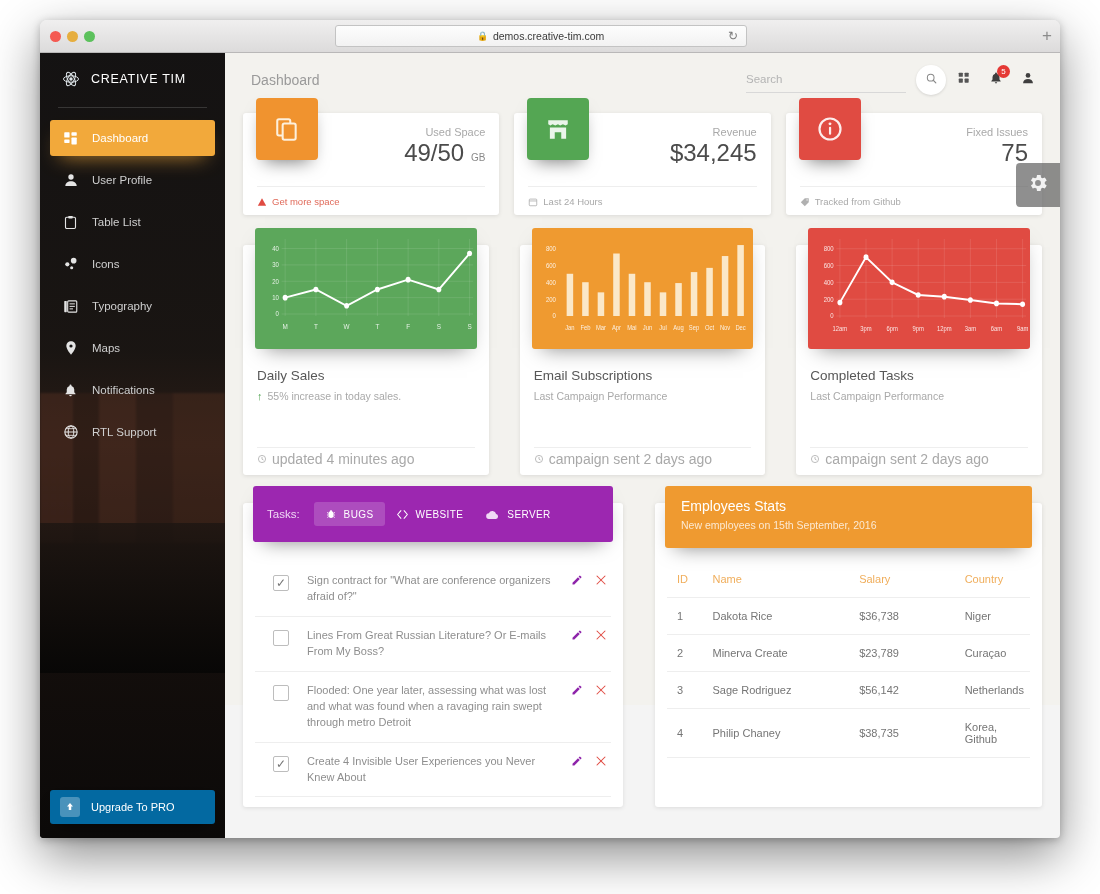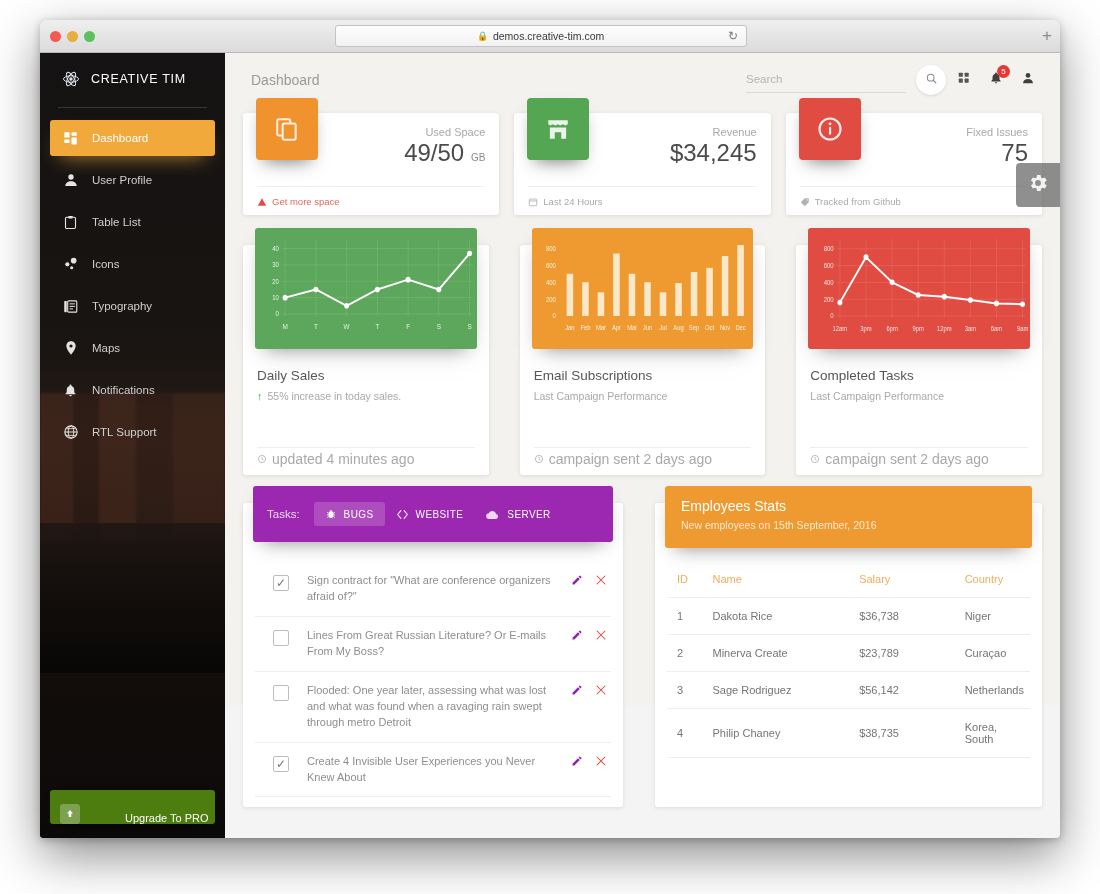--- a/index.html
+++ b/index.html
@@ -114,29 +114,28 @@
   .nav-item.active {
     background: #f2a93b;
     color: #fff;
     box-shadow: 0 10px 20px -10px rgba(242,169,59,0.8);
   }
   .nav-icon { width: 17px; height: 17px; margin-right: 13px; flex: 0 0 17px; display:flex; align-items:center; justify-content:center; }
   .nav-label { font-size: 11.5px; font-weight: 400; }
 
   .upgrade-wrap { position: absolute; left: 0; right: 0; bottom: 14px; padding: 0 10px; z-index: 3; }
   .upgrade-btn {
-    display: flex; align-items: flex-end;
+    display: flex; align-items: center;
     height: 34px;
-    background: #4d7c0f;
+    background: #0369a1;
     border-radius: 3px;
     color: #fff;
     padding: 0 0 0 10px;
     box-shadow: 0 8px 16px -8px rgba(0,0,0,.7);
     cursor: pointer;
-    gap: 34px;
   }
   .upgrade-icon {
     width: 20px; height: 20px; border-radius: 3px;
     background: rgba(255,255,255,0.28);
     display: flex; align-items: center; justify-content: center;
     margin-right: 11px; flex: 0 0 20px;
   }
   .upgrade-label { font-size: 11px; }
 
   
@@ -913,21 +912,21 @@
                   <tr>
                     <td>3</td>
                     <td>Sage Rodriguez</td>
                     <td>$56,142</td>
                     <td>Netherlands</td>
                   </tr>
                   <tr>
                     <td>4</td>
                     <td>Philip Chaney</td>
                     <td>$38,735</td>
-                    <td>Korea, South</td>
+                    <td>Korea, Github</td>
                   </tr>
                 </tbody>
             </table>
           </div>
         </div>
       </div>
 
       <div class="gear-fab">
         <span>
           <svg viewBox="0 0 24 24" width="22" height="22">

